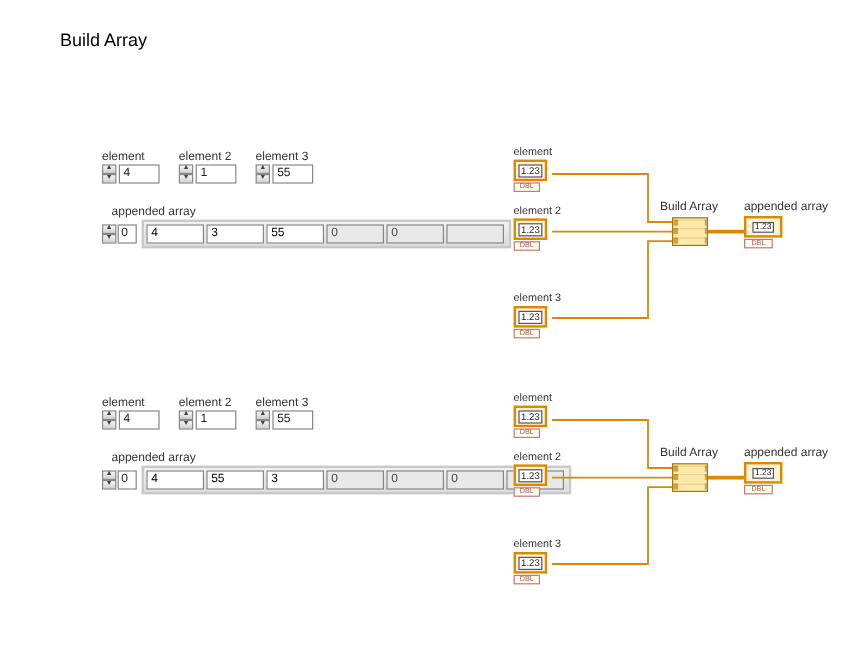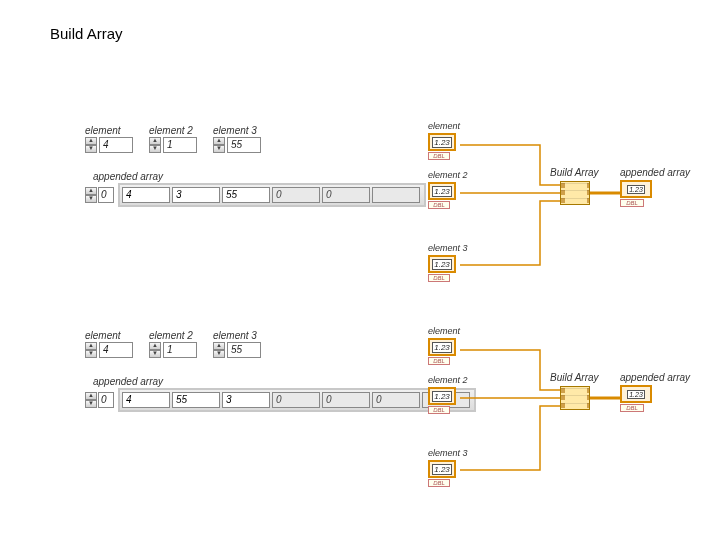--- a/index.html
+++ b/index.html
@@ -20,21 +20,20 @@
     left: 50px;
     font-size: 15px;
     font-weight: normal;
     color: #000;
   }
   .example {
     position: absolute;
     left: 0;
     width: 720px;
     height: 170px;
-    font-style: italic;
   }
   .ex1 { top: 115px; }
   .ex2 { top: 320px; }
 
   
   .fp { position: absolute; left: 85px; top: 10px; width: 330px; }
   .fp-row-inputs { display: flex; gap: 16px; }
   .fp-ctrl { display: flex; flex-direction: column; gap: 1px; }
   .fp-label { font-size: 10px; color: #333; white-space: nowrap; }
   .fp-numeric {

